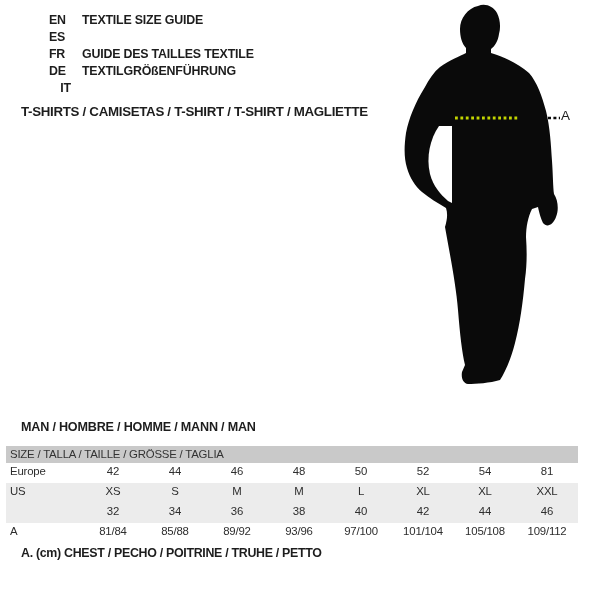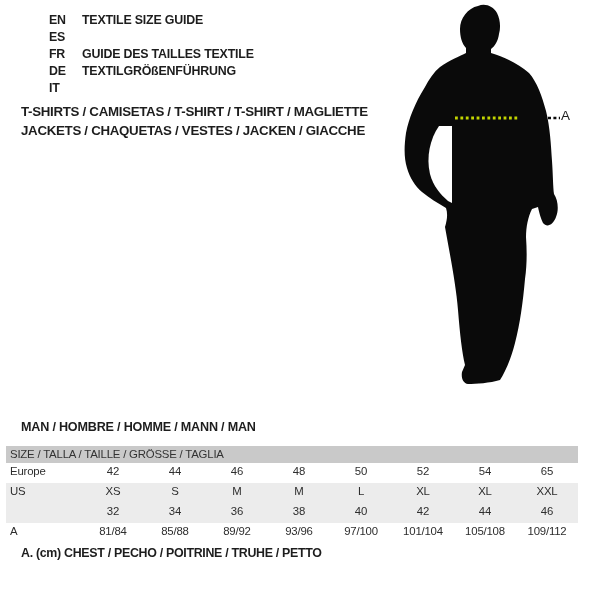--- a/index.html
+++ b/index.html
@@ -57,27 +57,26 @@
     </div>
     <div class="lang-row">
       <div class="lang-code" style="display: inline-block;">FR</div>
       <div class="lang-label" style="display: inline-block;">GUIDE DES TAILLES TEXTILE</div>
     </div>
     <div class="lang-row">
       <div class="lang-code" style="display: inline-block;">DE</div>
       <div class="lang-label" style="display: inline-block;">TEXTILGRÖßENFÜHRUNG</div>
     </div>
     <div class="lang-row">
-      <div class="lang-code" style="display: inline-block;">IT</div>
+      <div class="lang-code" style="display: inline-block; text-align: center;">IT</div>
     </div>
   </div>
 
 <div class="abs categories">
   <div class="cat-line">T-SHIRTS / CAMISETAS / T-SHIRT / T-SHIRT / MAGLIETTE</div>
-  <div class="cat-line">JACKETS / CHAQUETAS / VESTES / JACKEN / GIACCHE</div>
 </div>
 
 <div class="abs figure-wrap">
   <svg width="178" height="396" viewBox="0 0 178 396">
     <path fill="var(--silhouette,#0a0a0a)" d="
       M78 6
       C 85 3, 93 6, 97 13
       C 100 19, 101 27, 99 34
       C 98 41, 95 46, 91 49
       L 91 53
@@ -129,21 +128,21 @@
   <div class="t-rows">
       <div class="t-row">
         <div class="t-cell label">Europe</div>
         <div class="t-cell">42</div>
         <div class="t-cell">44</div>
         <div class="t-cell">46</div>
         <div class="t-cell">48</div>
         <div class="t-cell">50</div>
         <div class="t-cell">52</div>
         <div class="t-cell">54</div>
-        <div class="t-cell">65</div>
+        <div class="t-cell">81</div>
       </div>
       <div class="t-row band">
         <div class="t-cell label">US</div>
         <div class="t-cell">XS</div>
         <div class="t-cell">S</div>
         <div class="t-cell">M</div>
         <div class="t-cell">M</div>
         <div class="t-cell">L</div>
         <div class="t-cell">XL</div>
         <div class="t-cell">XL</div>

